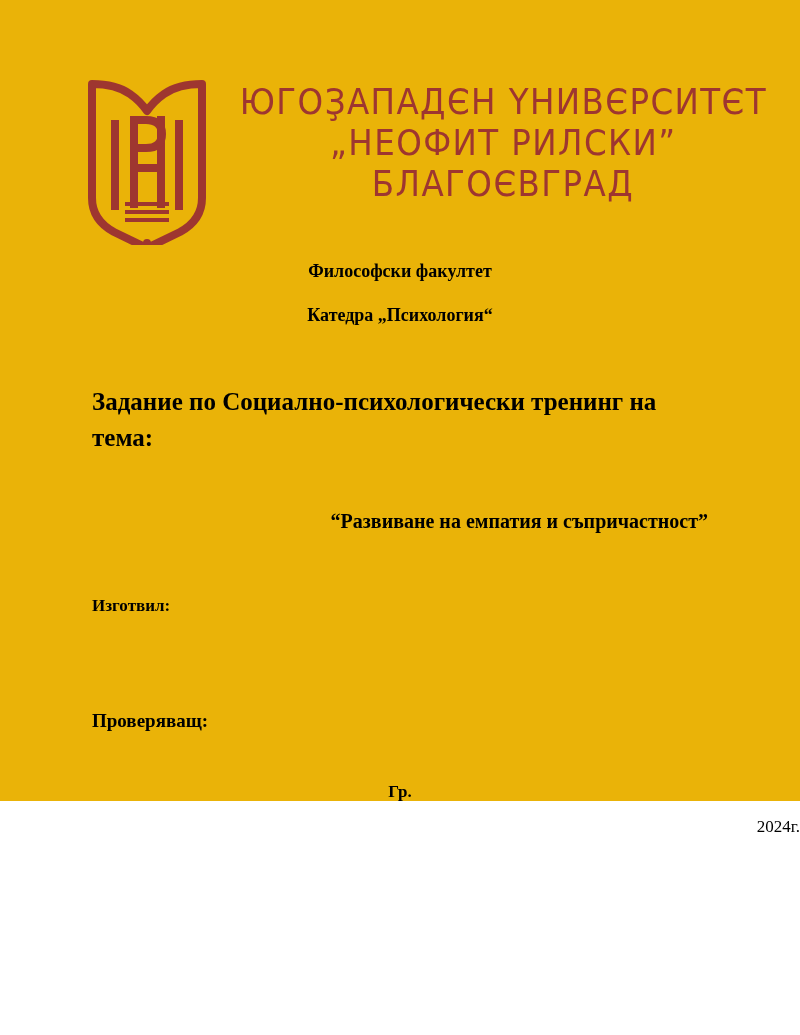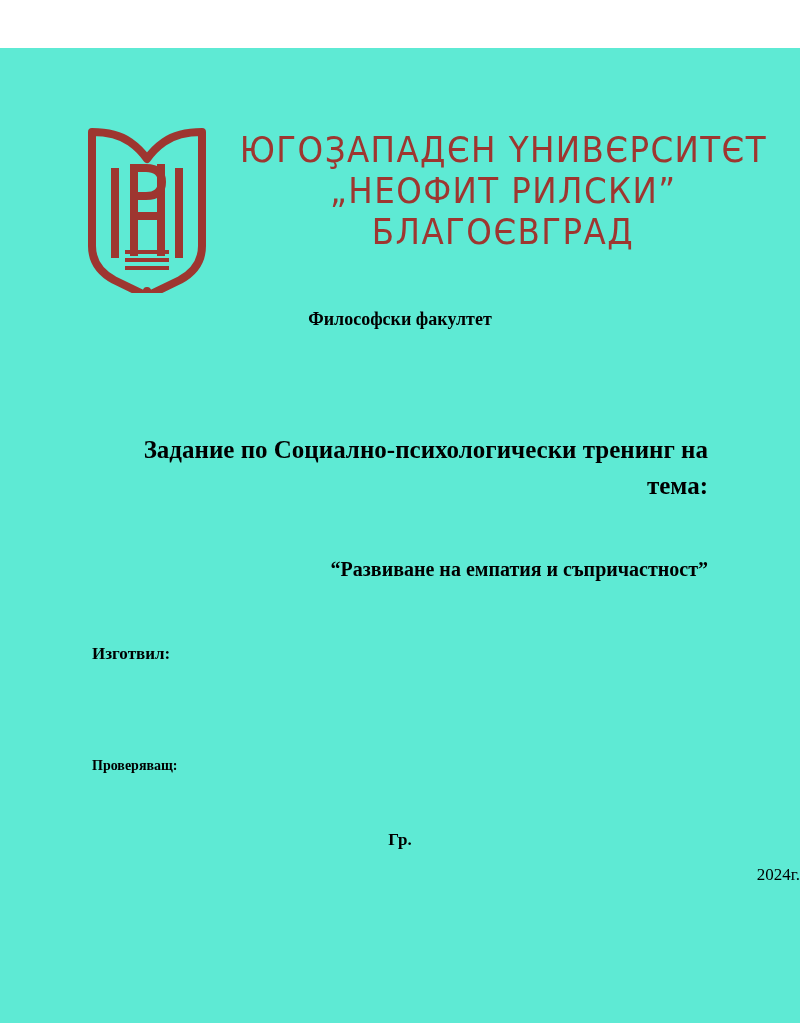--- a/index.html
+++ b/index.html
@@ -13,23 +13,22 @@
     height: 1035px;
     position: relative;
     font-family: "Liberation Serif", "DejaVu Serif", serif;
     color: #000000;
     overflow: hidden;
   }
 
   .page {
     position: relative;
     width: 800px;
-    height: 975px;
-    background: #5eead4;
-    margin-top: 48px;
+    height: 801px;
+    background: #eab308;
   }
 
   
   .logo-block {
     position: absolute;
     left: 88px;
     top: 80px;
     width: 624px;
     height: 168px;
     display: flex;
@@ -90,21 +89,21 @@
     font-weight: bold;
     line-height: 1.35;
   }
 
   
   .main-title {
     position: absolute;
     left: 92px;
     top: 384px;
     width: 616px;
-    text-align: right;
+    text-align: left;
     font-size: 25px;
     font-weight: bold;
     line-height: 1.42;
   }
 
   
   .theme {
     position: absolute;
     left: 92px;
     top: 507px;
@@ -122,21 +121,21 @@
     top: 594px;
     font-size: 17px;
     font-weight: bold;
     line-height: 1.4;
     text-align: right;
   }
   .label-reviewer {
     position: absolute;
     left: 92px;
     top: 708px;
-    font-size: 14px;
+    font-size: 19px;
     font-weight: bold;
     line-height: 1.4;
     text-align: left;
   }
 
   
   .footer-city {
     position: absolute;
     left: 0;
     top: 780px;
@@ -199,20 +198,21 @@
 
     <div class="wordmark">
       <div class="wordmark-line l1" style="color: rgb(158, 54, 48);">ЮГОҘАПАДЄН ҮНИВЄРСИТЄТ</div>
       <div class="wordmark-line l2" style="color: rgb(158, 54, 48);">„НЕОФИТ РИЛСКИ”</div>
       <div class="wordmark-line l3" style="color: rgb(158, 54, 48);">БЛАГОЄВГРАД</div>
     </div>
   </div>
 
   <div class="faculty">Философски факултет</div>
 
+  <div class="department">Катедра „Психология“</div>
 
   <div class="main-title">Задание по Социално-психологически тренинг на тема:</div>
 
   <div class="theme">“Развиване на емпатия и съпричастност”</div>
 
   <div class="label-author">Изготвил:</div>
 
   <div class="label-reviewer">Проверяващ:</div>
 
   <div class="footer-city">Гр.</div>

